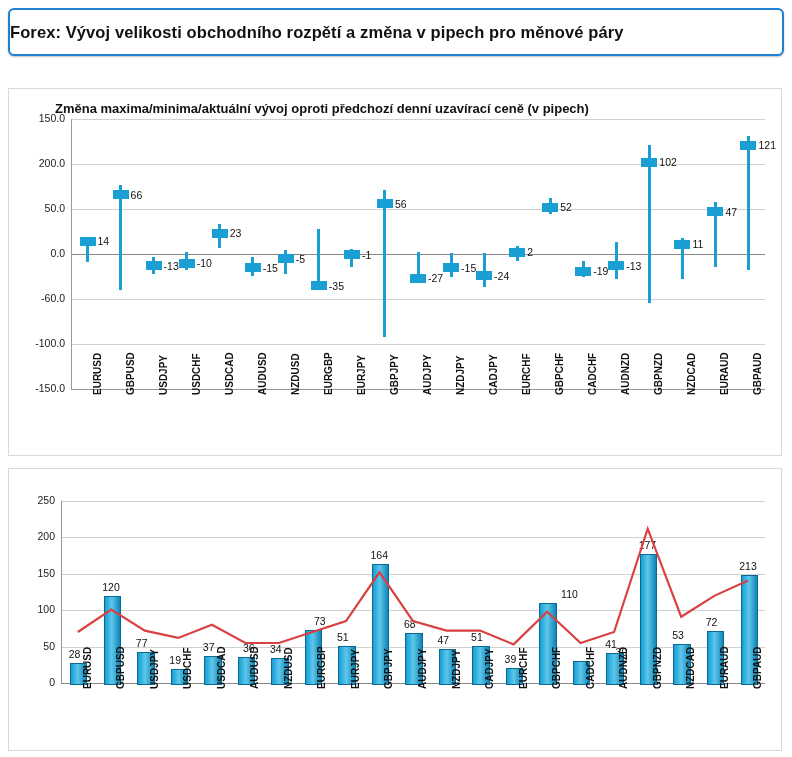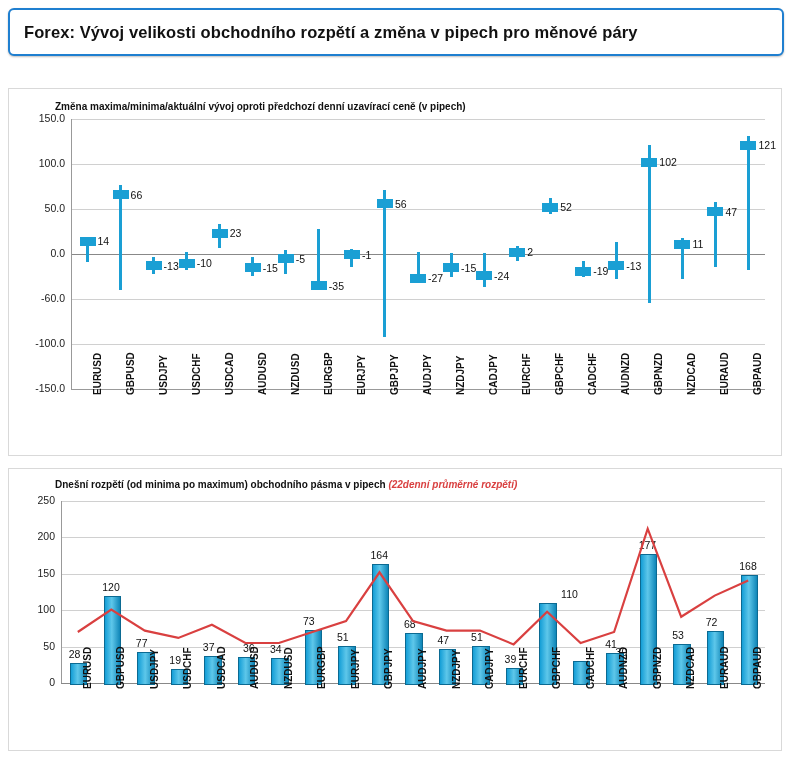--- a/index.html
+++ b/index.html
@@ -7,32 +7,32 @@
   .page{position:relative;width:792px;height:757px;}
 
   
   .banner{
     position:absolute;left:8px;top:8px;width:772px;height:44px;
     background:#ffffff;border:2px solid #1f7fd0;border-radius:6px;
     box-shadow:0 1px 2px rgba(0,0,0,.25);
     display:flex;align-items:center;
   }
   .banner-title{
-    font-size:16.5px;font-weight:bold;color:#111111;padding-left:14px;letter-spacing:.1px;
+    font-size:16.5px;font-weight:bold;color:#111111;letter-spacing:.1px;
   }
 
   
   .panel{
     position:absolute;background:#ffffff;border:1px solid #d9d9d9;
   }
   #panel1{left:8px;top:88px;width:772px;height:366px;}
   #panel2{left:8px;top:468px;width:772px;height:281px;}
 
   .panel-title{
-    position:absolute;font-size:10px;font-weight:bold;color:#111111;
+    position:absolute;font-size:13px;font-weight:bold;color:#111111;
   }
   .panel-title .red{color:#d94040;font-style:italic;}
 
   
   .plot{position:absolute;}
   .axis-line{position:absolute;background:#999999;}
   .grid-line{position:absolute;background:#d0d0d0;height:1px;}
   .tick-label{
     position:absolute;font-size:10.5px;color:#222222;text-align:right;width:44px;
   }
@@ -59,21 +59,21 @@
   <div class="banner">
     <div class="banner-title">Forex: Vývoj velikosti obchodního rozpětí a změna v pipech pro měnové páry</div>
   </div>
 
   <div class="panel" id="panel1">
     <div class="panel-title" style="left:46px;top:12px;">Změna maxima/minima/aktuální vývoj oproti předchozí denní uzavírací ceně (v pipech)</div>
     <div class="plot" id="plot1" style="left: 62px; top: 30px; width: 694px; height: 270px;">
         <div class="grid-line" style="left: 0px; top: 0px; width: 694px;"></div>
         <div class="tick-label" style="left: -50px; top: -7px;">150.0</div>
         <div class="grid-line" style="left: 0px; top: 45px; width: 694px;"></div>
-        <div class="tick-label" style="left: -50px; top: 38px;">100.0</div>
+        <div class="tick-label" style="left: -50px; top: 38px;">200.0</div>
         <div class="grid-line" style="left: 0px; top: 90px; width: 694px;"></div>
         <div class="tick-label" style="left: -50px; top: 83px;">50.0</div>
         <div class="grid-line" style="left: 0px; top: 135px; width: 694px; background: rgb(136, 136, 136);"></div>
         <div class="tick-label" style="left: -50px; top: 128px;">0.0</div>
         <div class="grid-line" style="left: 0px; top: 180px; width: 694px;"></div>
         <div class="tick-label" style="left: -50px; top: 173px;">-60.0</div>
         <div class="grid-line" style="left: 0px; top: 225px; width: 694px;"></div>
         <div class="tick-label" style="left: -50px; top: 218px;">-100.0</div>
         <div class="grid-line" style="left: 0px; top: 270px; width: 694px;"></div>
         <div class="tick-label" style="left: -50px; top: 263px;">-150.0</div>
@@ -160,21 +160,20 @@
         <div class="val1" style="left: 654.429px; top: 86.7px;">47</div>
         <div class="cat-label" style="left: 648.429px; top: 276px;">EURAUD</div>
         <div class="hl" style="left: 675.976px; top: 17.1px; height: 134.1px;"></div>
         <div class="body" style="left: 669.476px; top: 21.6px; width: 16px; height: 9px;"></div>
         <div class="val1" style="left: 687.476px; top: 20.1px;">121</div>
         <div class="cat-label" style="left: 681.476px; top: 276px;">GBPAUD</div>
       </div>
   </div>
 
   <div class="panel" id="panel2">
-    <div class="panel-title" style="left:46px;top:10px;"><span>Dnešní rozpětí (od minima po maximum) obchodního pásma v pipech </span><span class="red">(22denní průměrné rozpětí)</span></div>
     <div class="plot" id="plot2" style="left: 52px; top: 32px; width: 704px; height: 182px;">
         <div class="grid-line" style="left: 0px; top: 0px; width: 704px;"></div>
         <div class="tick-label" style="left: -50px; top: -7px;">250</div>
         <div class="grid-line" style="left: 0px; top: 36px; width: 704px;"></div>
         <div class="tick-label" style="left: -50px; top: 29.4px;">200</div>
         <div class="grid-line" style="left: 0px; top: 73px; width: 704px;"></div>
         <div class="tick-label" style="left: -50px; top: 65.8px;">150</div>
         <div class="grid-line" style="left: 0px; top: 109px; width: 704px;"></div>
         <div class="tick-label" style="left: -50px; top: 102.2px;">100</div>
         <div class="grid-line" style="left: 0px; top: 146px; width: 704px;"></div>
@@ -197,21 +196,21 @@
         <div class="bar2" style="left: 143.147px; top: 155.064px; width: 15.421px; height: 26.936px;"></div>
         <div class="val2" style="left: 141.857px; top: 140.064px;">37</div>
         <div class="cat-label" style="left: 154.857px; top: 188px;">USDCAD</div>
         <div class="bar2" style="left: 176.67px; top: 155.792px; width: 15.421px; height: 26.208px;"></div>
         <div class="val2" style="left: 182px; top: 140.792px;">36</div>
         <div class="cat-label" style="left: 188.381px; top: 188px;">AUDUSD</div>
         <div class="bar2" style="left: 210.194px; top: 157.248px; width: 15.421px; height: 24.752px;"></div>
         <div class="val2" style="left: 208.905px; top: 142.248px;">34</div>
         <div class="cat-label" style="left: 221.905px; top: 188px;">NZDUSD</div>
         <div class="bar2" style="left: 243.718px; top: 128.856px; width: 15.421px; height: 53.144px;"></div>
-        <div class="val2" style="left: 242px; top: 113.856px;">73</div>
+        <div class="val2" style="left: 253px; top: 113.856px;">73</div>
         <div class="cat-label" style="left: 255.429px; top: 188px;">EURGBP</div>
         <div class="bar2" style="left: 277.242px; top: 144.872px; width: 15.421px; height: 37.128px;"></div>
         <div class="val2" style="left: 275.952px; top: 129.872px;">51</div>
         <div class="cat-label" style="left: 288.952px; top: 188px;">EURJPY</div>
         <div class="bar2" style="left: 310.766px; top: 62.608px; width: 15.421px; height: 119.392px;"></div>
         <div class="val2" style="left: 309.476px; top: 47.608px;">164</div>
         <div class="cat-label" style="left: 322.476px; top: 188px;">GBPJPY</div>
         <div class="bar2" style="left: 344.29px; top: 132.496px; width: 15.421px; height: 49.504px;"></div>
         <div class="val2" style="left: 343px; top: 117.496px;">68</div>
         <div class="cat-label" style="left: 356px; top: 188px;">AUDJPY</div>
@@ -236,21 +235,21 @@
         <div class="bar2" style="left: 578.956px; top: 53.144px; width: 15.421px; height: 128.856px;"></div>
         <div class="val2" style="left: 577.667px; top: 38.144px;">177</div>
         <div class="cat-label" style="left: 590.667px; top: 188px;">GBPNZD</div>
         <div class="bar2" style="left: 612.48px; top: 143.416px; width: 15.421px; height: 38.584px;"></div>
         <div class="val2" style="left: 611.19px; top: 128.416px;">53</div>
         <div class="cat-label" style="left: 624.19px; top: 188px;">NZDCAD</div>
         <div class="bar2" style="left: 646.004px; top: 129.584px; width: 15.421px; height: 52.416px;"></div>
         <div class="val2" style="left: 644.714px; top: 114.584px;">72</div>
         <div class="cat-label" style="left: 657.714px; top: 188px;">EURAUD</div>
         <div class="bar2" style="left: 679.528px; top: 73.528px; width: 15.421px; height: 108.472px;"></div>
-        <div class="val2" style="left: 678.238px; top: 58.528px;">168</div>
+        <div class="val2" style="left: 678.238px; top: 58.528px;">213</div>
         <div class="cat-label" style="left: 691.238px; top: 188px;">GBPAUD</div>
         <svg class="overlay" width="704" height="182">
           <path d="M16.8 131.0 L50.3 108.5 L83.8 129.6 L117.3 136.9 L150.9 123.8 L184.4 142.0 L217.9 142.0 L251.4 131.0 L285.0 120.1 L318.5 71.3 L352.0 120.1 L385.5 129.6 L419.0 129.6 L452.6 143.4 L486.1 110.7 L519.6 142.0 L553.1 131.0 L586.7 27.7 L620.2 115.8 L653.7 94.6 L687.2 79.4 " fill="none" stroke="#d94040" stroke-width="2.2"></path>
         </svg>
       </div>
   </div>
 
 </div>
 
 </body></html>

